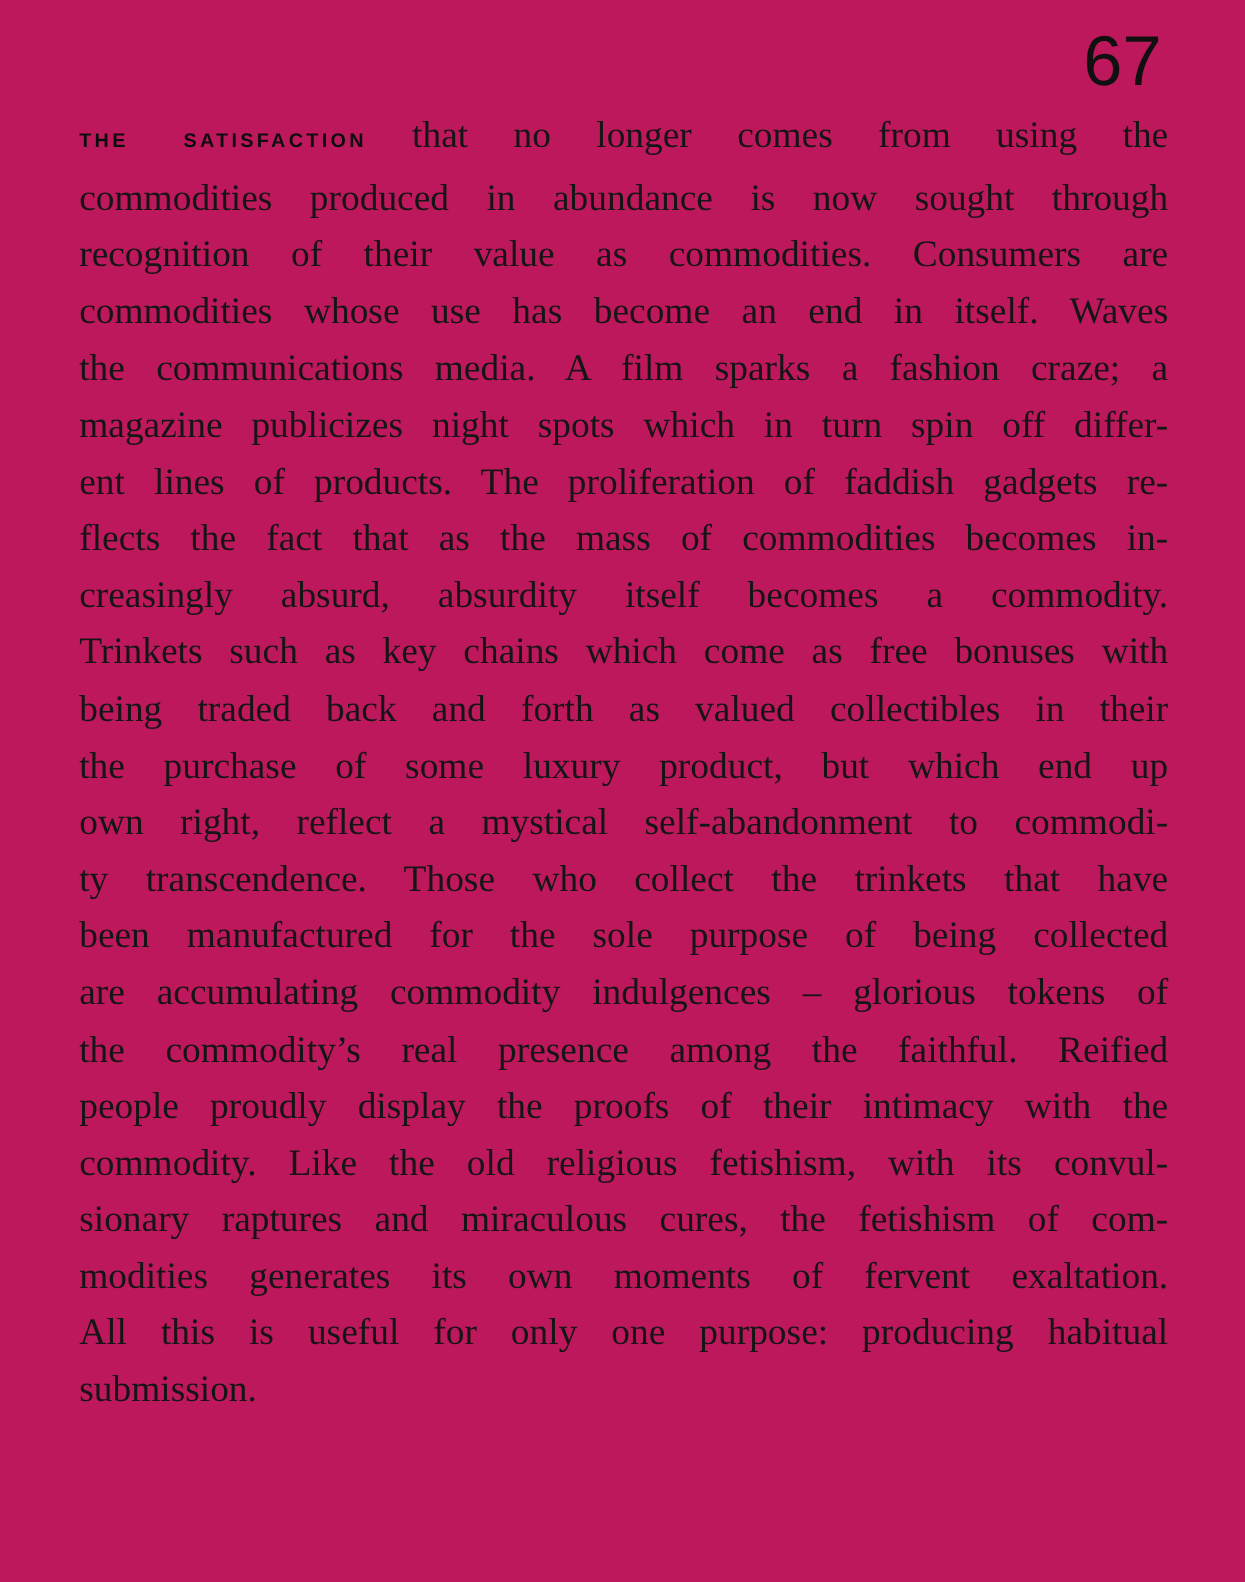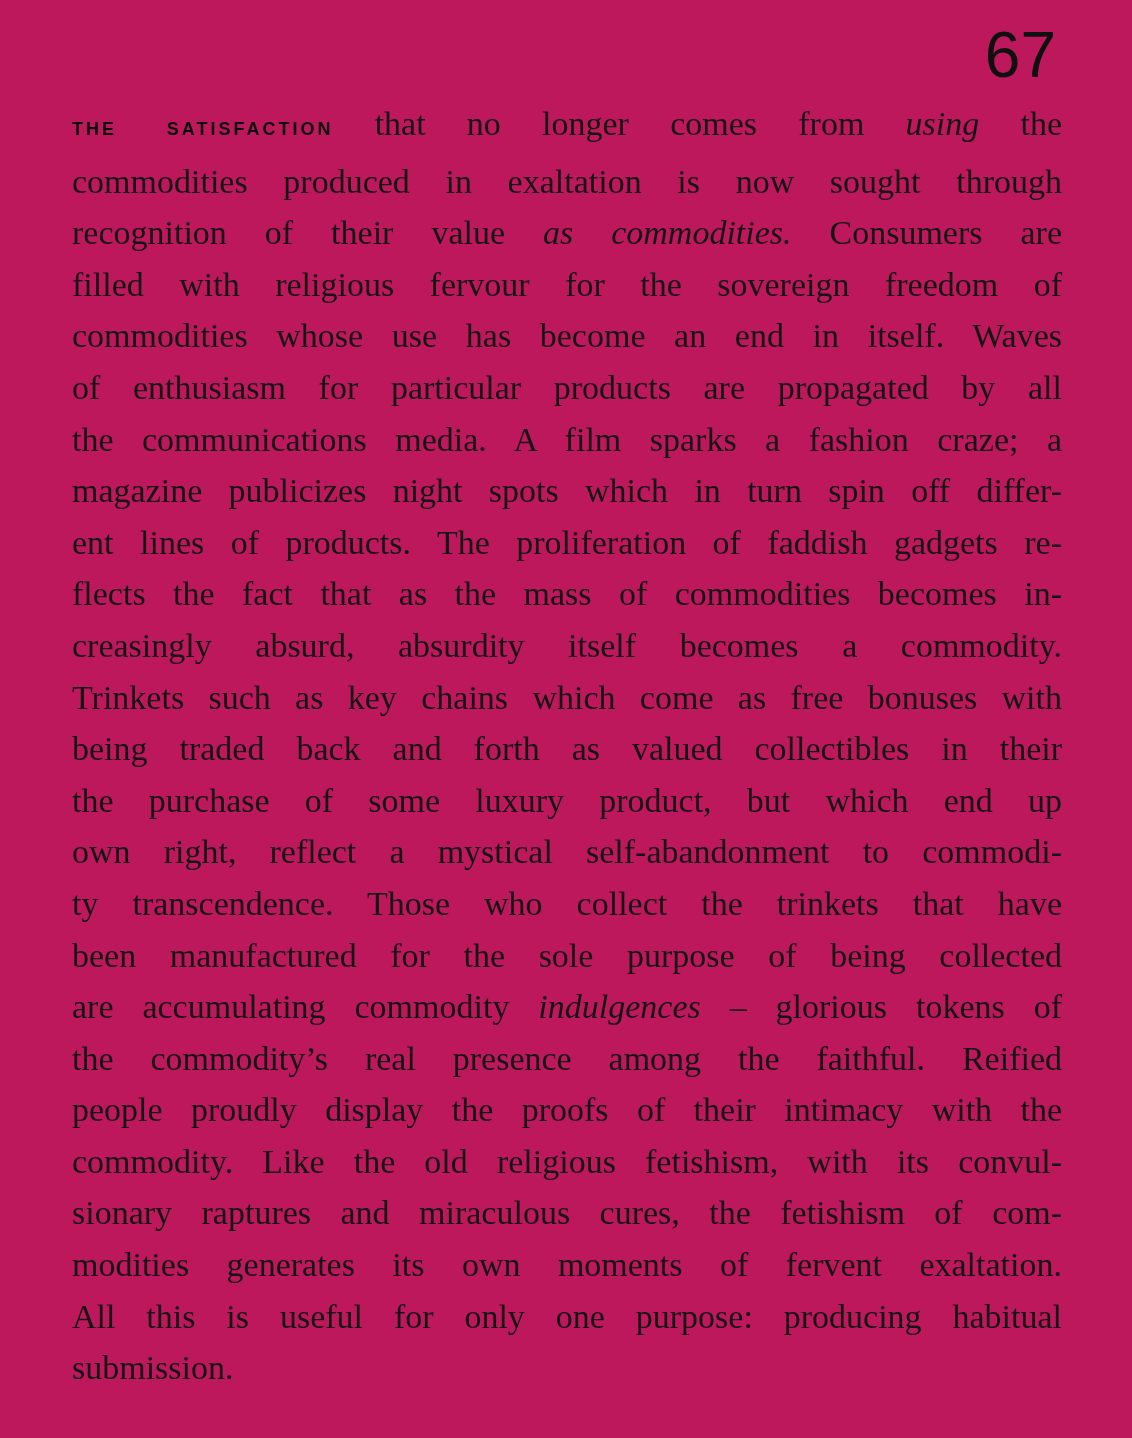--- a/index.html
+++ b/index.html
@@ -43,38 +43,35 @@
   }
   .seg-lead {
     font-family: "Liberation Sans", sans-serif;
     font-weight: 700;
     font-size: 18px;
     letter-spacing: 3px;
     word-spacing: 9px;
     color: #0d0d0d;
   }
   .seg-italic {
-    font-style: italic;
   }
   .seg-plain {
     font-style: normal;
   }
 </style>
 </head>
 <body>
 
 <div class="page">
   <div class="page-number">67</div>
   <div class="body-text">
       <div class="text-line"><span class="seg-lead">THE SATISFACTION</span><span class="seg-plain"> that no longer comes from </span><span class="seg-italic">using</span><span class="seg-plain"> the</span></div>
-      <div class="text-line"><span class="seg-plain">commodities produced in exaltation is now sought through</span></div>
+      <div class="text-line"><span class="seg-plain">commodities produced in abundance is now sought through</span></div>
       <div class="text-line"><span class="seg-plain">recognition of their value </span><span class="seg-italic">as commodities.</span><span class="seg-plain"> Consumers are</span></div>
-      <div class="text-line"><span class="seg-plain">filled with religious fervour for the sovereign freedom of</span></div>
       <div class="text-line"><span class="seg-plain">commodities whose use has become an end in itself. Waves</span></div>
-      <div class="text-line"><span class="seg-plain">of enthusiasm for particular products are propagated by all</span></div>
       <div class="text-line"><span class="seg-plain">the communications media. A film sparks a fashion craze; a</span></div>
       <div class="text-line"><span class="seg-plain">magazine publicizes night spots which in turn spin off differ-</span></div>
       <div class="text-line"><span class="seg-plain">ent lines of products. The proliferation of faddish gadgets re-</span></div>
       <div class="text-line"><span class="seg-plain">flects the fact that as the mass of commodities becomes in-</span></div>
       <div class="text-line"><span class="seg-plain">creasingly absurd, absurdity itself becomes a commodity.</span></div>
       <div class="text-line"><span class="seg-plain">Trinkets such as key chains which come as free bonuses with</span></div>
       <div class="text-line"><span class="seg-plain">being traded back and forth as valued collectibles in their</span></div>
       <div class="text-line"><span class="seg-plain">the purchase of some luxury product, but which end up</span></div>
       <div class="text-line"><span class="seg-plain">own right, reflect a mystical self-abandonment to commodi-</span></div>
       <div class="text-line"><span class="seg-plain">ty transcendence. Those who collect the trinkets that have</span></div>

